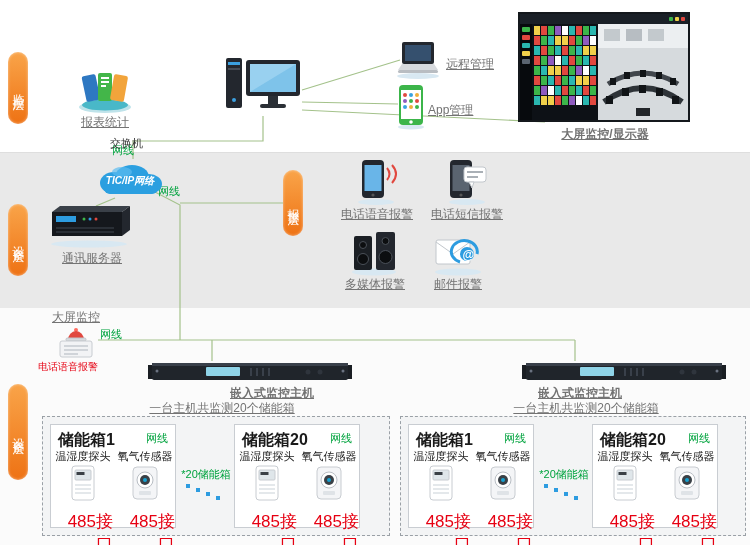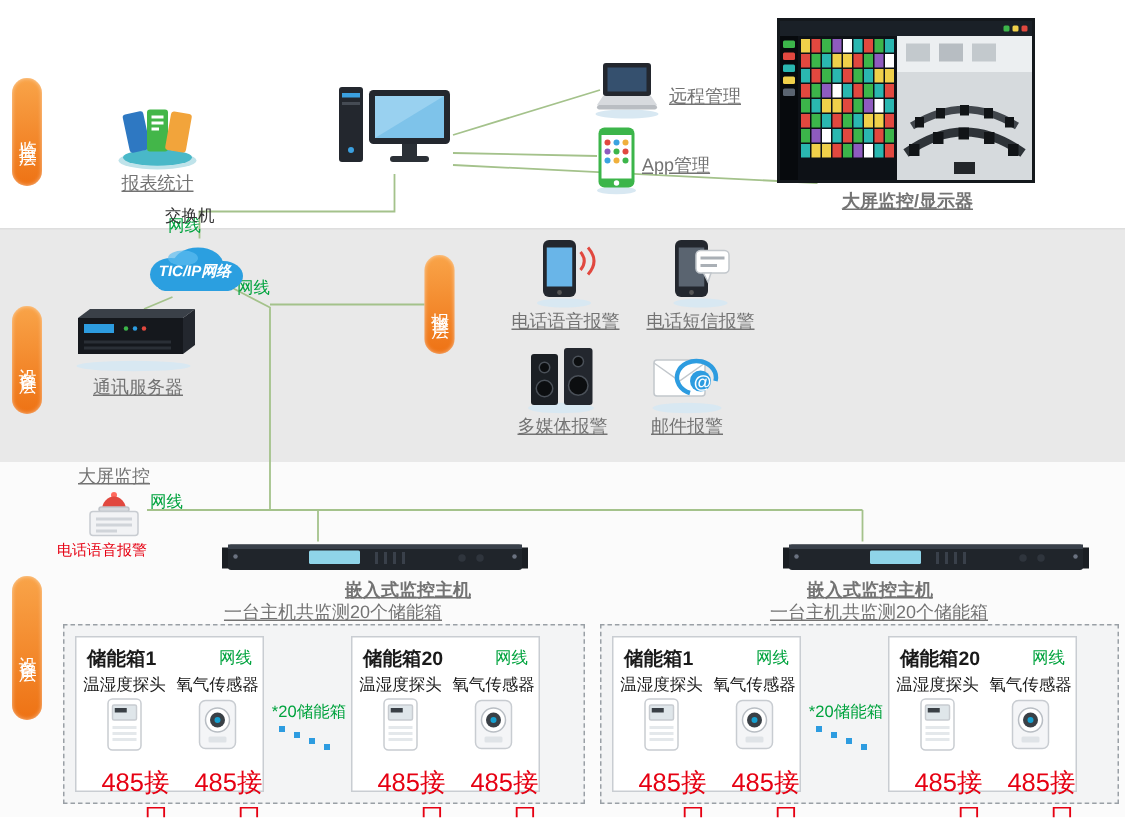--- a/index.html
+++ b/index.html
@@ -17,21 +17,21 @@
   .lbl.bold{font-weight:bold;}
   .lbl.left{text-align:left;}
   .cable{position:absolute;font-size:11px;color:#00a33e;white-space:nowrap;}
   .red10{position:absolute;font-size:10px;color:#e60012;white-space:nowrap;}
   .green-more{position:absolute;font-size:11px;color:#00a33e;text-align:center;white-space:nowrap;}
   .icon{position:absolute;line-height:0;}
   .cloud-text{position:absolute;color:#fff;font-size:10px;font-weight:bold;font-style:italic;text-align:center;}
   .switch-lbl{position:absolute;font-size:11px;color:#333;}
   .dashbox{position:absolute;border:1px dashed #9aa0a6;background:#f3f4f5;box-sizing:border-box;}
   .subbox{position:absolute;width:126px;height:104px;background:#fff;border:1px solid #c9cdd2;box-sizing:border-box;}
-  .box-title{position:absolute;left:7px;top:5px;font-weight:bold;font-size:13px;white-space:nowrap;}
+  .box-title{position:absolute;left:7px;top:5px;font-weight:bold;font-size:16px;white-space:nowrap;}
   .box-cable{position:absolute;right:7px;top:6px;font-size:11px;color:#00a33e;}
   .sensor-name{position:absolute;top:24px;width:60px;text-align:center;font-size:11px;white-space:nowrap;}
   .sensor-port{position:absolute;top:85px;width:60px;text-align:right;font-size:17px;color:#e60012;}
   .screen{position:absolute;left:518px;top:12px;width:172px;height:110px;background:#0d1116;border:2px solid #14181c;
     box-sizing:border-box;display:flex;flex-direction:column;}
   .screen-topbar{height:10px;background:#1a2027;display:flex;align-items:center;justify-content:flex-end;gap:2px;padding:0 3px;}
   .screen-topbar i{width:4px;height:4px;border-radius:1px;display:block;}
   .screen-body{flex:1;display:flex;min-height:0;}
   .screen-sidebar{width:12px;background:#070a0d;display:flex;flex-direction:column;gap:3px;padding:3px 2px;box-sizing:border-box;}
   .screen-sidebar i{height:5px;border-radius:1px;display:block;}

